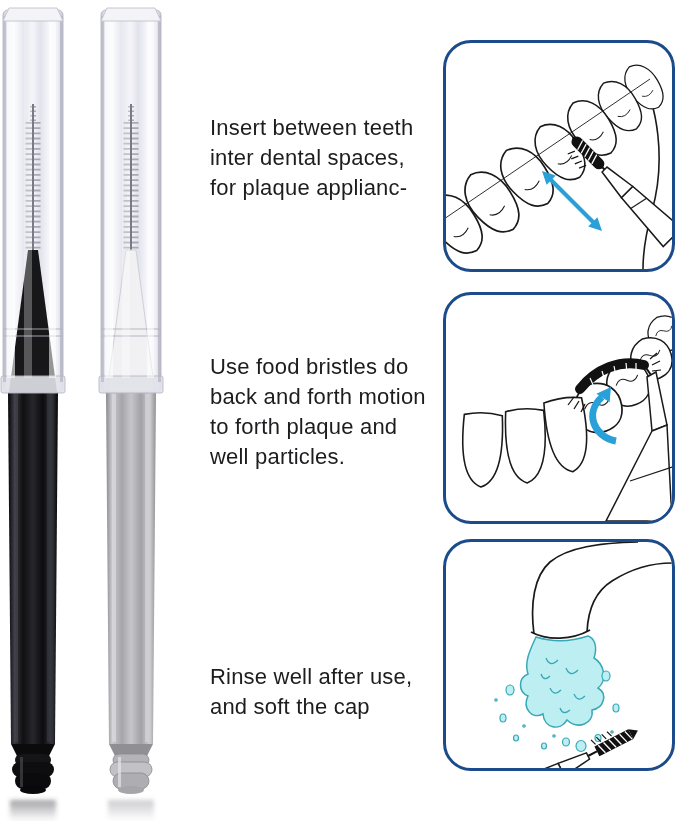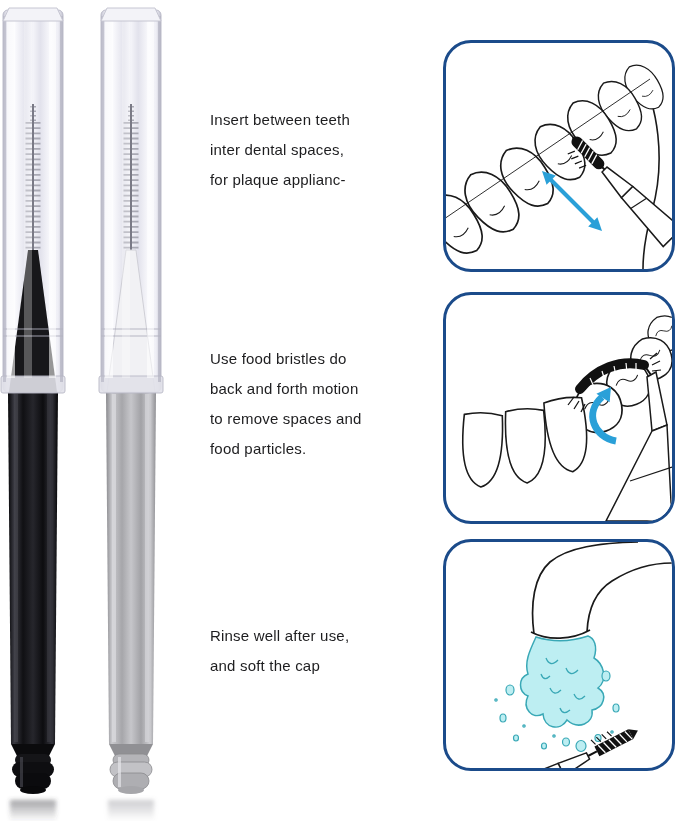--- a/index.html
+++ b/index.html
@@ -1,23 +1,23 @@
 <!DOCTYPE html>
 <html><head>
 <meta charset="utf-8">
 <style>
   html,body{margin:0;padding:0;}
   body{width:679px;height:821px;background:#ffffff;position:relative;
        font-family:"Liberation Sans",sans-serif;}
   .stage{position:absolute;inset:0;overflow:hidden;}
   .photo{position:absolute;left:0;top:0;width:200px;height:821px;}
   .instruction{position:absolute;left:210px;width:240px;color:#1d1d1f;
-               font-size:15px;line-height:30px;letter-spacing:.2px;}
+               font-size:22px;line-height:30px;letter-spacing:.2px;margin-top:8px;}
   .instruction div{white-space:nowrap;}
-  .i1{top:105px}.i2{top:344px}.i3{top:621px}
+  .i1{top:105px}.i2{top:344px}.i3{top:654px}
   .panel{position:absolute;left:443px;width:226px;height:226px;background:#fff;
          border:3px solid #1b4b8a;border-radius:28px;overflow:hidden;}
   .p1{top:40px}.p2{top:292px}.p3{top:539px}
   .panel svg{position:absolute;left:0;top:0;}
 </style>
 </head>
 <body>
 
 <div class="stage">
 
@@ -135,22 +135,22 @@
   </div>
 
   <div class="instruction i1">
     <div>Insert between teeth</div>
     <div>inter dental spaces,</div>
     <div>for plaque applianc-</div>
   </div>
   <div class="instruction i2">
     <div>Use food bristles do</div>
     <div>back and forth motion</div>
-    <div>to remove spaces and</div>
-    <div>food particles.</div>
+    <div>to forth plaque and</div>
+    <div>well particles.</div>
   </div>
   <div class="instruction i3">
     <div>Rinse well after use,</div>
     <div>and soft the cap</div>
   </div>
 
   <div class="panel p1">
     <svg width="226" height="226" viewBox="0 0 226 226" xmlns="http://www.w3.org/2000/svg" xmlns:xlink="http://www.w3.org/1999/xlink">
       <defs>
         <g id="tG">

